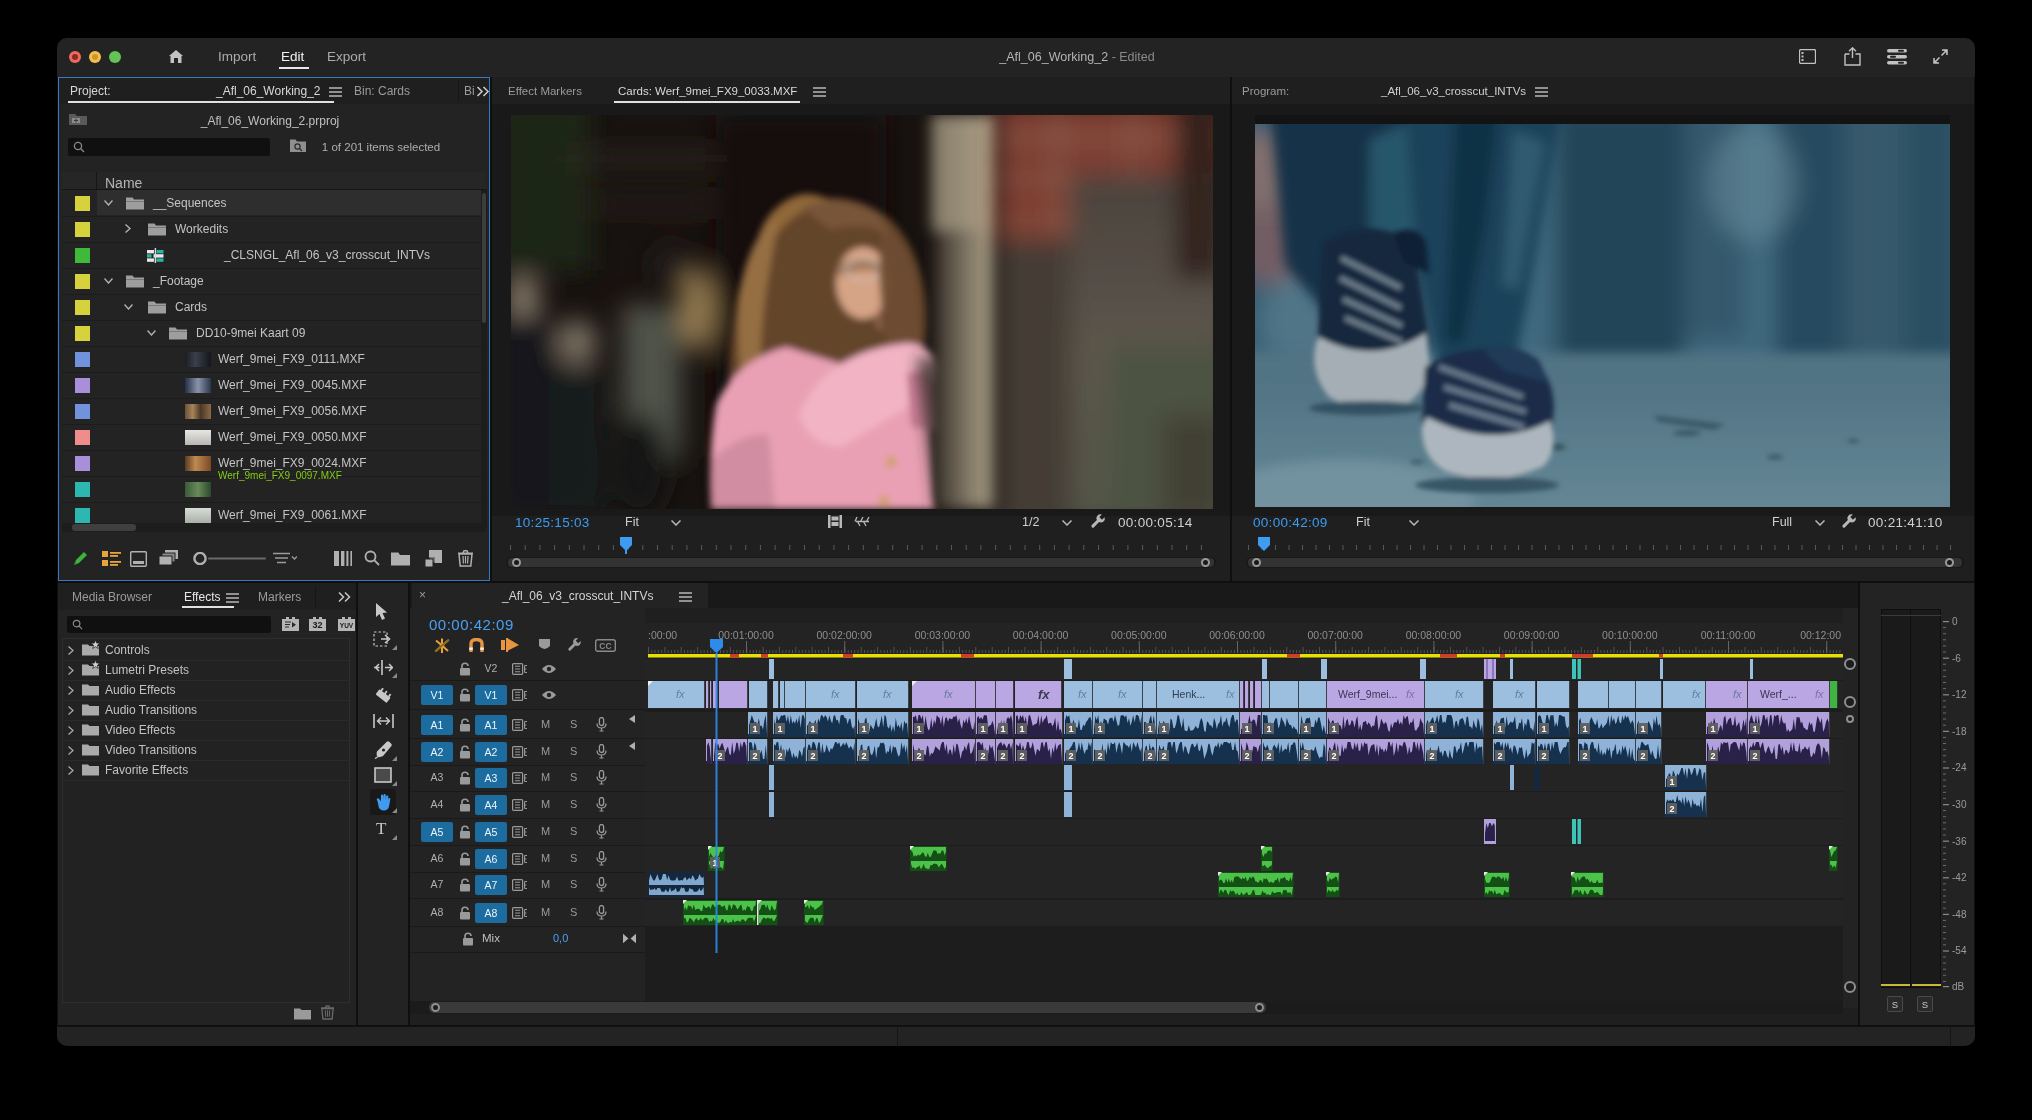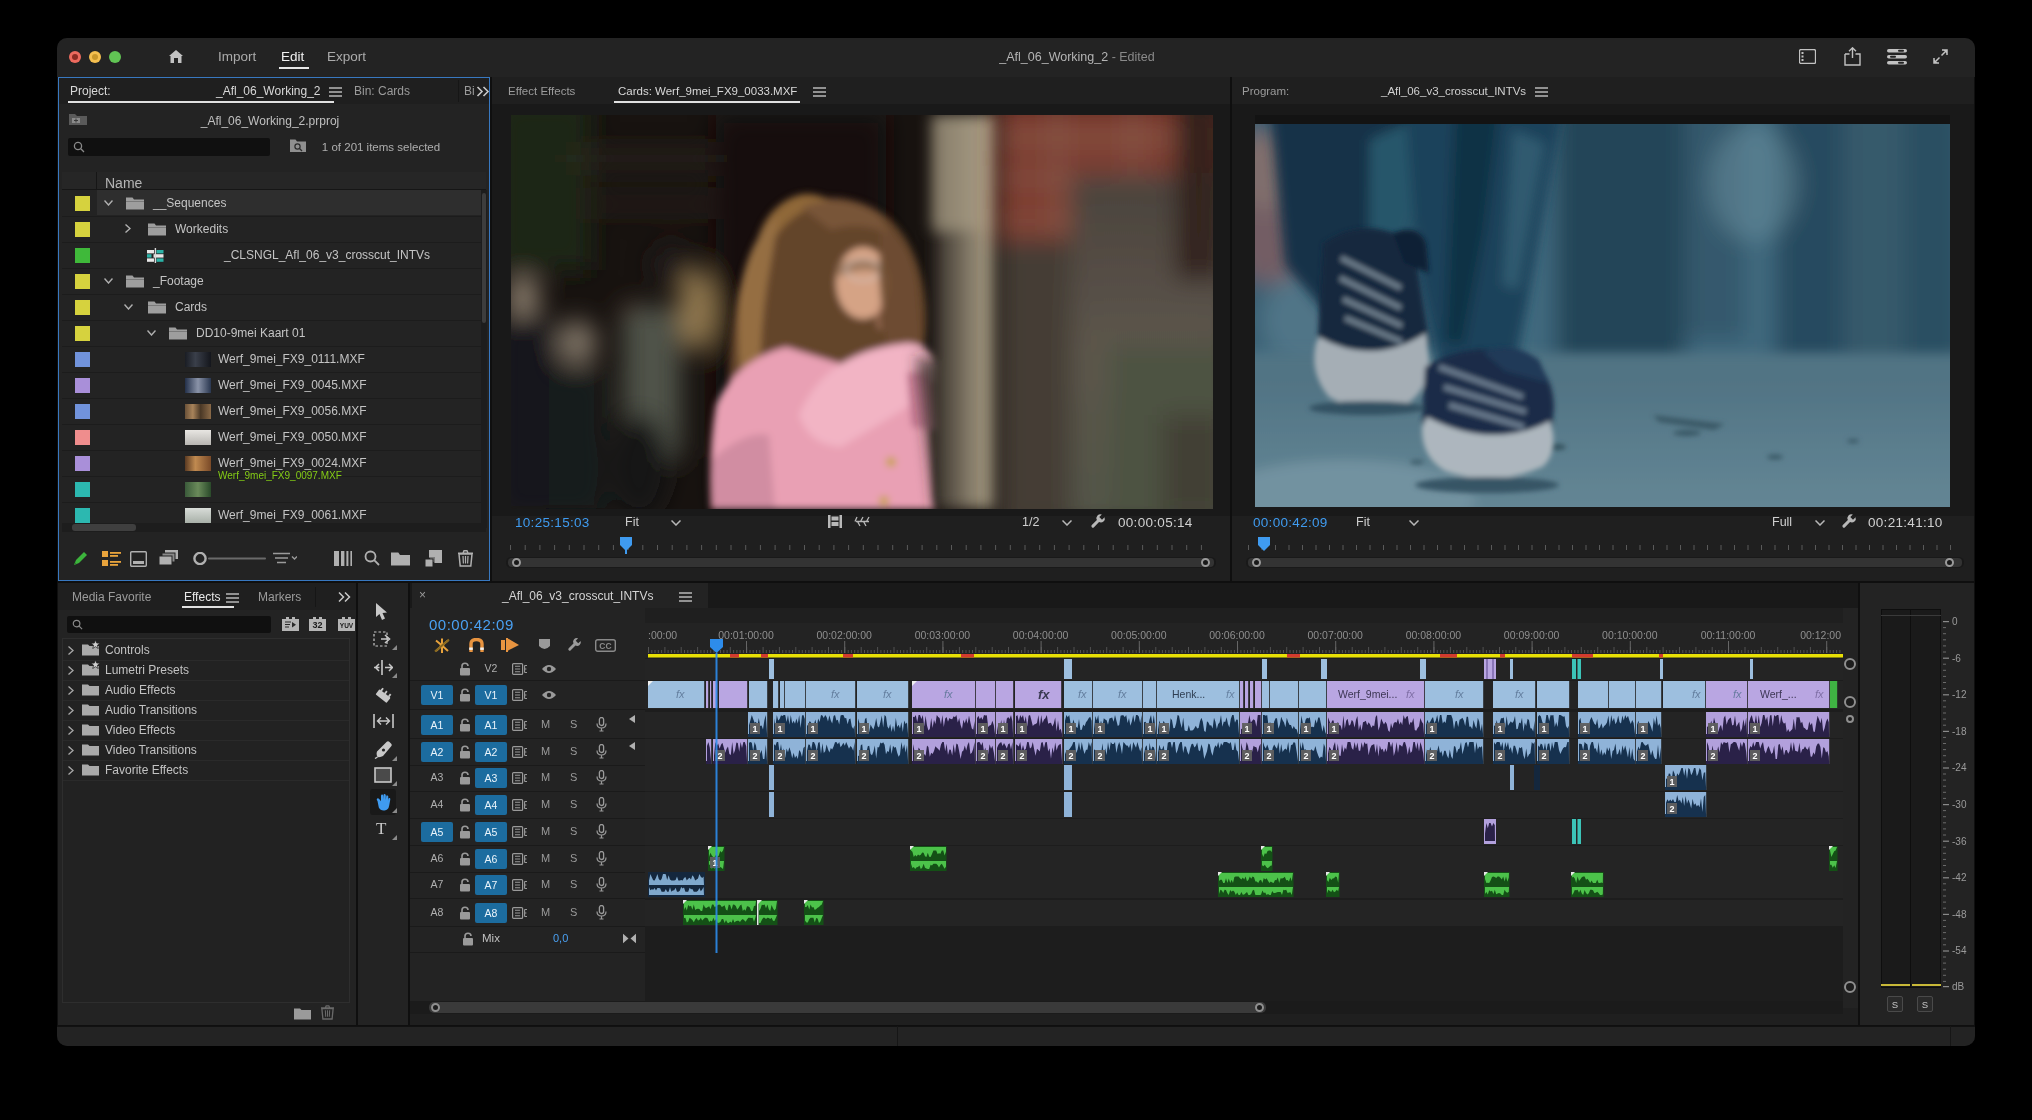--- a/index.html
+++ b/index.html
@@ -131,21 +131,21 @@
 <div class="abs" style="left:118px;top:262px;font-size:12px;color:#c4c4c4">Cards</div>
 <div class="abs" style="left:5px;top:308px;width:424px;height:1px;background:#1c1c1c"></div>
 <div class="abs" style="left:18px;top:288px;width:15px;height:15px;background:#d6d23e"></div>
 <svg class="abs" style="left:90px;top:292px" width="9" height="6" viewBox="0 0 9 6">
       <path d="M0.5 0.5 L4.5 5 L8.5 0.5" stroke="#b0b0b0" stroke-width="1.4" fill="none"></path>
     </svg>
 <svg class="abs" style="left:112px;top:288px" width="18" height="14" viewBox="0 0 18 14">
       <path d="M0 1.5 L0 13.5 L18 13.5 L18 3.5 L8 3.5 L6.5 1.5 Z" fill="#9e9e9e"></path>
       <rect x="0" y="5" width="18" height="1" fill="#7a7a7a"></rect>
     </svg>
-<div class="abs" style="left:139px;top:288px;font-size:12px;color:#c4c4c4">DD10-9mei Kaart 01</div>
+<div class="abs" style="left:139px;top:288px;font-size:12px;color:#c4c4c4">DD10-9mei Kaart 09</div>
 <div class="abs" style="left:5px;top:334px;width:424px;height:1px;background:#1c1c1c"></div>
 <div class="abs" style="left:18px;top:314px;width:15px;height:15px;background:#7193dc"></div>
 <div class="abs" style="left:128px;top:314px;width:26px;height:15px;background:linear-gradient(90deg,#1a1d24,#3a3f4a 40%,#14161c)"></div>
 <div class="abs" style="left:161px;top:314px;font-size:12px;color:#c4c4c4">Werf_9mei_FX9_0111.MXF</div>
 <div class="abs" style="left:5px;top:360px;width:424px;height:1px;background:#1c1c1c"></div>
 <div class="abs" style="left:18px;top:340px;width:15px;height:15px;background:#a98fd9"></div>
 <div class="abs" style="left:128px;top:340px;width:26px;height:15px;background:linear-gradient(90deg,#23304a,#8a93a8 50%,#2a3750)"></div>
 <div class="abs" style="left:161px;top:340px;font-size:12px;color:#c4c4c4">Werf_9mei_FX9_0045.MXF</div>
 <div class="abs" style="left:5px;top:386px;width:424px;height:1px;background:#1c1c1c"></div>
 <div class="abs" style="left:18px;top:366px;width:15px;height:15px;background:#7193dc"></div>
@@ -218,21 +218,21 @@
       <path d="M4 7 L10 7 L10 13 Z" fill="#7a7a7a"></path>
 <rect x="0" y="9" width="8" height="8" fill="#b0b0b0" stroke="#232323"></rect>
     </svg>
 <svg class="abs" style="left:401px;top:512px" width="15" height="17" viewBox="0 0 15 17">
 <path d="M1 4 L2.2 16 L12.8 16 L14 4 Z" fill="none" stroke="#b0b0b0" stroke-width="1.5"></path>
 <path d="M0 3.2 H15 M5 3 L6 0.8 L9 0.8 L10 3" stroke="#b0b0b0" stroke-width="1.4" fill="none"></path>
 <path d="M5 6 L5.4 13.5 M7.5 6 L7.5 13.5 M10 6 L9.6 13.5" stroke="#b0b0b0" stroke-width="1.2"></path>
     </svg>
 <div class="abs" style="left:435px;top:39px;width:738px;height:504px;background:#1f1f1f"></div>
 <div class="abs" style="left:435px;top:39px;width:738px;height:27px;background:#1f1f1f"></div>
-<div class="abs" style="left:451px;top:47px;font-size:11.5px;color:#9b9b9b">Effect Effects</div>
+<div class="abs" style="left:451px;top:47px;font-size:11.5px;color:#9b9b9b">Effect Markers</div>
 <div class="abs" style="left:561px;top:47px;font-size:11.5px;color:#d8d8d8">Cards: Werf_9mei_FX9_0033.MXF</div>
 <div class="abs" style="left:557px;top:63px;width:186px;height:2px;background:#e0e0e0"></div>
 <svg class="abs" style="left:756px;top:49px" width="13" height="10" viewBox="0 0 13 10">
       <path d="M0 1 H13 M0 5 H13 M0 9 H13" stroke="#b8b8b8" stroke-width="1.3"></path>
     </svg>
 <div class="abs" style="left:435px;top:66px;width:738px;height:412px;background:#191919"></div>
 <svg class="abs" style="left:454px;top:77px" width="702" height="394" viewBox="0 0 702 394">
 <defs>
 <filter id="b12" x="-30%" y="-30%" width="160%" height="160%">
           <feGaussianBlur stdDeviation="12"></feGaussianBlur>
@@ -533,21 +533,21 @@
     </svg>
 <svg class="abs" style="left:1200px;top:499px" width="14" height="15" viewBox="0 0 14 15">
       <path d="M1 0 H13 V8 L7 14 L1 8 Z" fill="#3f9bf0"></path>
     </svg>
 <div class="abs" style="left:1189px;top:519px;width:718px;height:11px;background:#191919;border-radius:5px"></div>
 <div class="abs" style="left:1191px;top:520px;width:714px;height:9px;background:#333;border-radius:4px"></div>
 <div class="abs" style="left:1195px;top:520px;width:9px;height:9px;border-radius:5px;background:#191919;border:2px solid #9a9a9a"></div>
 <div class="abs" style="left:1888px;top:520px;width:9px;height:9px;border-radius:5px;background:#191919;border:2px solid #9a9a9a"></div>
 <div class="abs" style="left:1px;top:545px;width:298px;height:442px;background:#232323"></div>
 <div class="abs" style="left:1px;top:545px;width:298px;height:27px;background:#1f1f1f"></div>
-<div class="abs" style="left:15px;top:552px;font-size:12px;color:#9b9b9b">Media Favorite</div>
+<div class="abs" style="left:15px;top:552px;font-size:12px;color:#9b9b9b">Media Browser</div>
 <div class="abs" style="left:127px;top:552px;font-size:12px;color:#e8e8e8">Effects</div>
 <svg class="abs" style="left:169px;top:555px" width="13" height="10" viewBox="0 0 13 10">
       <path d="M0 1 H13 M0 5 H13 M0 9 H13" stroke="#b8b8b8" stroke-width="1.3"></path>
     </svg>
 <div class="abs" style="left:125px;top:568px;width:52px;height:2px;background:#e0e0e0"></div>
 <div class="abs" style="left:201px;top:552px;font-size:12px;color:#9b9b9b">Markers</div>
 <div class="abs" style="left:258px;top:549px;width:1px;height:20px;background:#161616"></div>
 <svg class="abs" style="left:281px;top:554px" width="13" height="10" viewBox="0 0 13 10">
       <path d="M1 0.5 L5.5 5 L1 9.5 M7 0.5 L11.5 5 L7 9.5" stroke="#c8c8c8" stroke-width="1.5" fill="none"></path>
     </svg>

